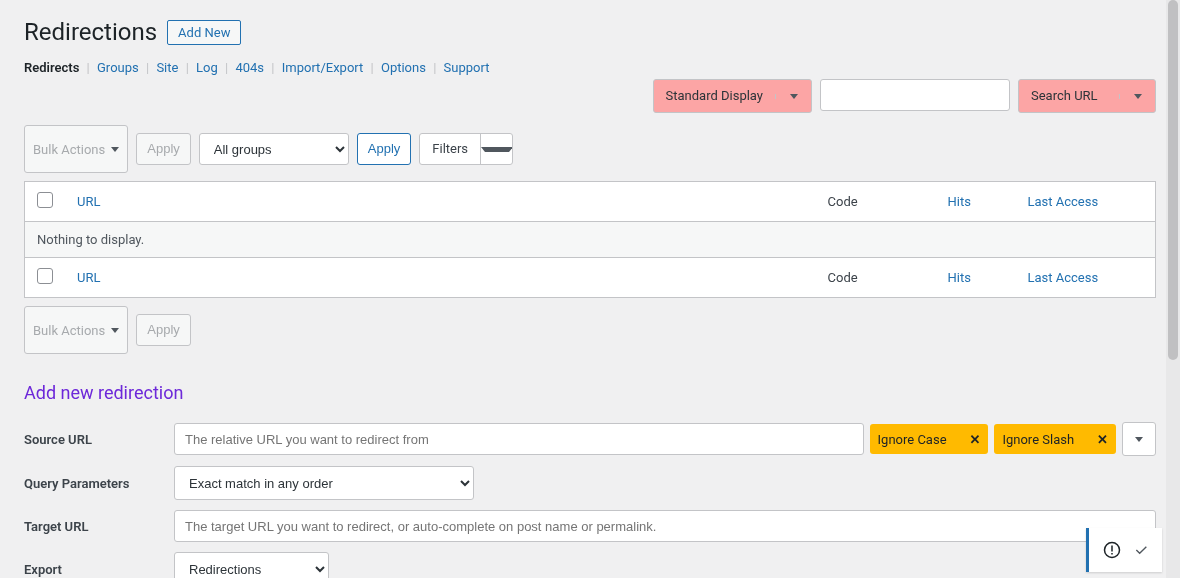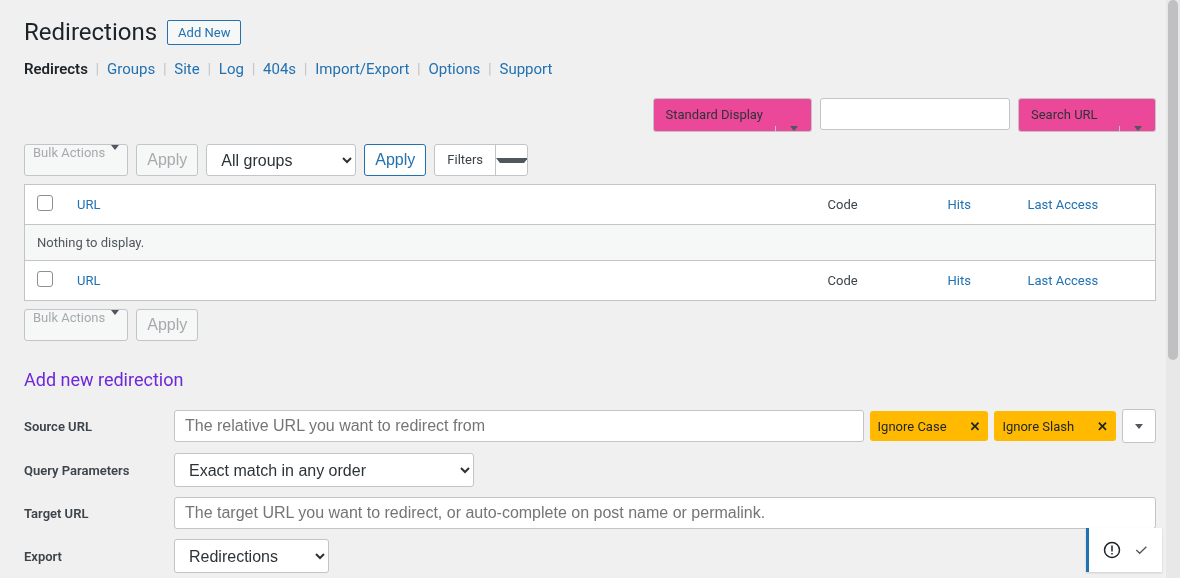--- a/index.html
+++ b/index.html
@@ -36,57 +36,57 @@
     color: #2271b1;
     text-decoration: none;
     font-size: 13px;
     border-radius: 2px;
     cursor: pointer;
     background: #f6f7f7;
     text-align: right;
   }
 
   .subnav {
-    margin-bottom: 20px;
-    font-size: 15px;
+    margin-bottom: 4px;
+    font-size: 13px;
   }
   .subnav a { color: #2271b1; text-decoration: none; }
   .subnav a.current { color: #1d2327; font-weight: 600; }
   .subnav .sep { color: #c3c4c7; padding: 0 4px; }
 
   .top-controls {
     display: flex;
     justify-content: flex-end;
     gap: 8px;
     margin-bottom: 12px;
   }
 
   .select-like, .button, input[type=text], select {
     background: #fff;
     border: 1px solid #c3c4c7;
     border-radius: 3px;
     color: #2c3338;
-    font-size: 16px;
+    font-size: 13px;
     line-height: 28px;
     height: 32px;
     padding: 0 10px;
     min-height: 30px;
   }
   select { padding-right: 28px; }
   .button { cursor: pointer; }
   .button.secondary { background: #f6f7f7; }
   .button.link-ish { color: #2271b1; }
   .button.disabled { color: #a7aaad; cursor: default; }
 
   .combo {
     display: inline-flex;
-    align-items: flex-end;
-    border: 1px solid #c3c4c7;
-    border-radius: 3px;
-    background: #ec4899;
+    align-items: center;
+    border: 1px solid #c3c4c7;
+    border-radius: 3px;
+    background: #fca5a5;
     overflow: hidden;
     height: 34px;
   }
   .combo .combo-label { padding: 0 12px; line-height: 32px; color: #2c3338; }
   .combo .combo-caret {
     width: 36px;
     border-left: 1px solid #c3c4c7;
     display: flex; align-items: center; justify-content: center;
   }
   .caret-down {
@@ -101,27 +101,27 @@
 
   .table-actions-row {
     display: flex;
     align-items: center;
     gap: 8px;
     margin-bottom: 8px;
   }
 
   .bulk-actions {
     display: inline-flex;
-    align-items: flex-start;
+    align-items: center;
     border: 1px solid #c3c4c7;
     border-radius: 3px;
     background: #f6f7f7;
     color: #a7aaad;
     padding: 0 8px;
-    height: 32px;
+    height: 48px;
     gap: 6px;
   }
 
   .groups-select { width: 150px; }
 
   .filters-combo {
     display: inline-flex;
     border: 1px solid #c3c4c7;
     border-radius: 3px;
     background: #fff;

